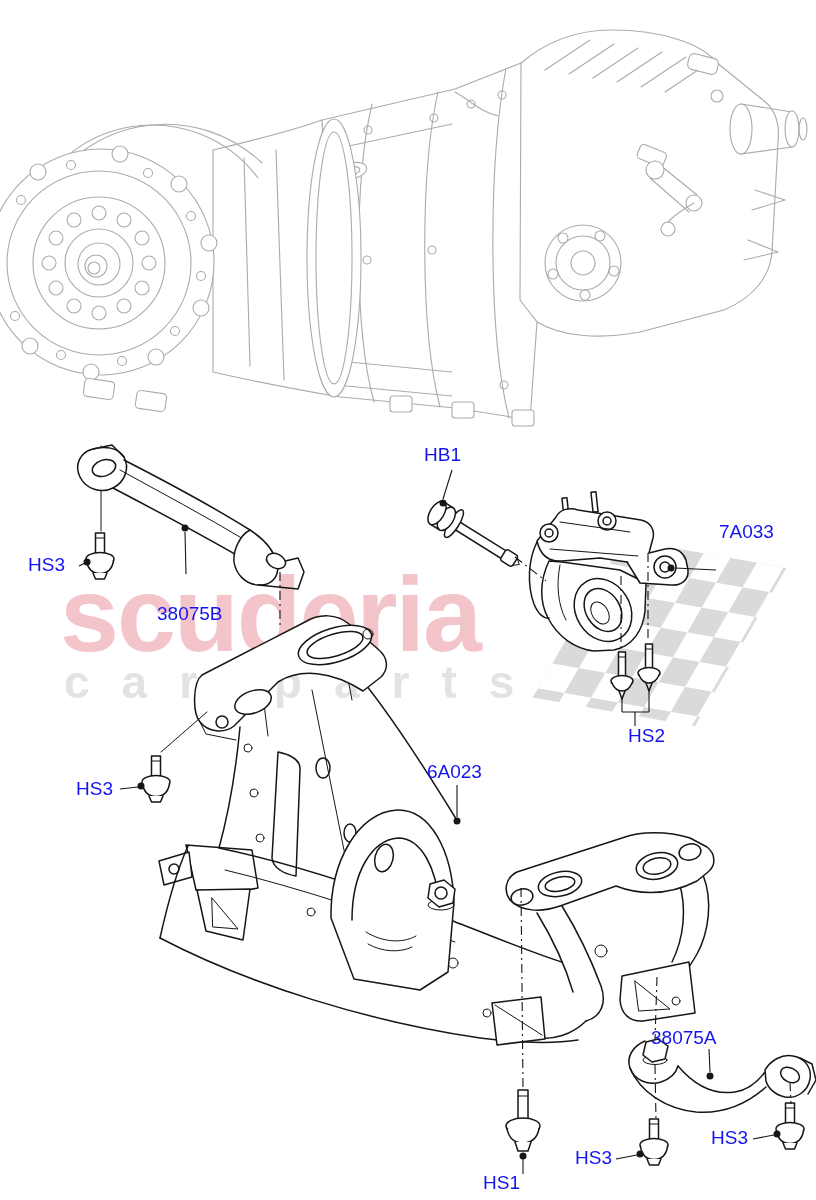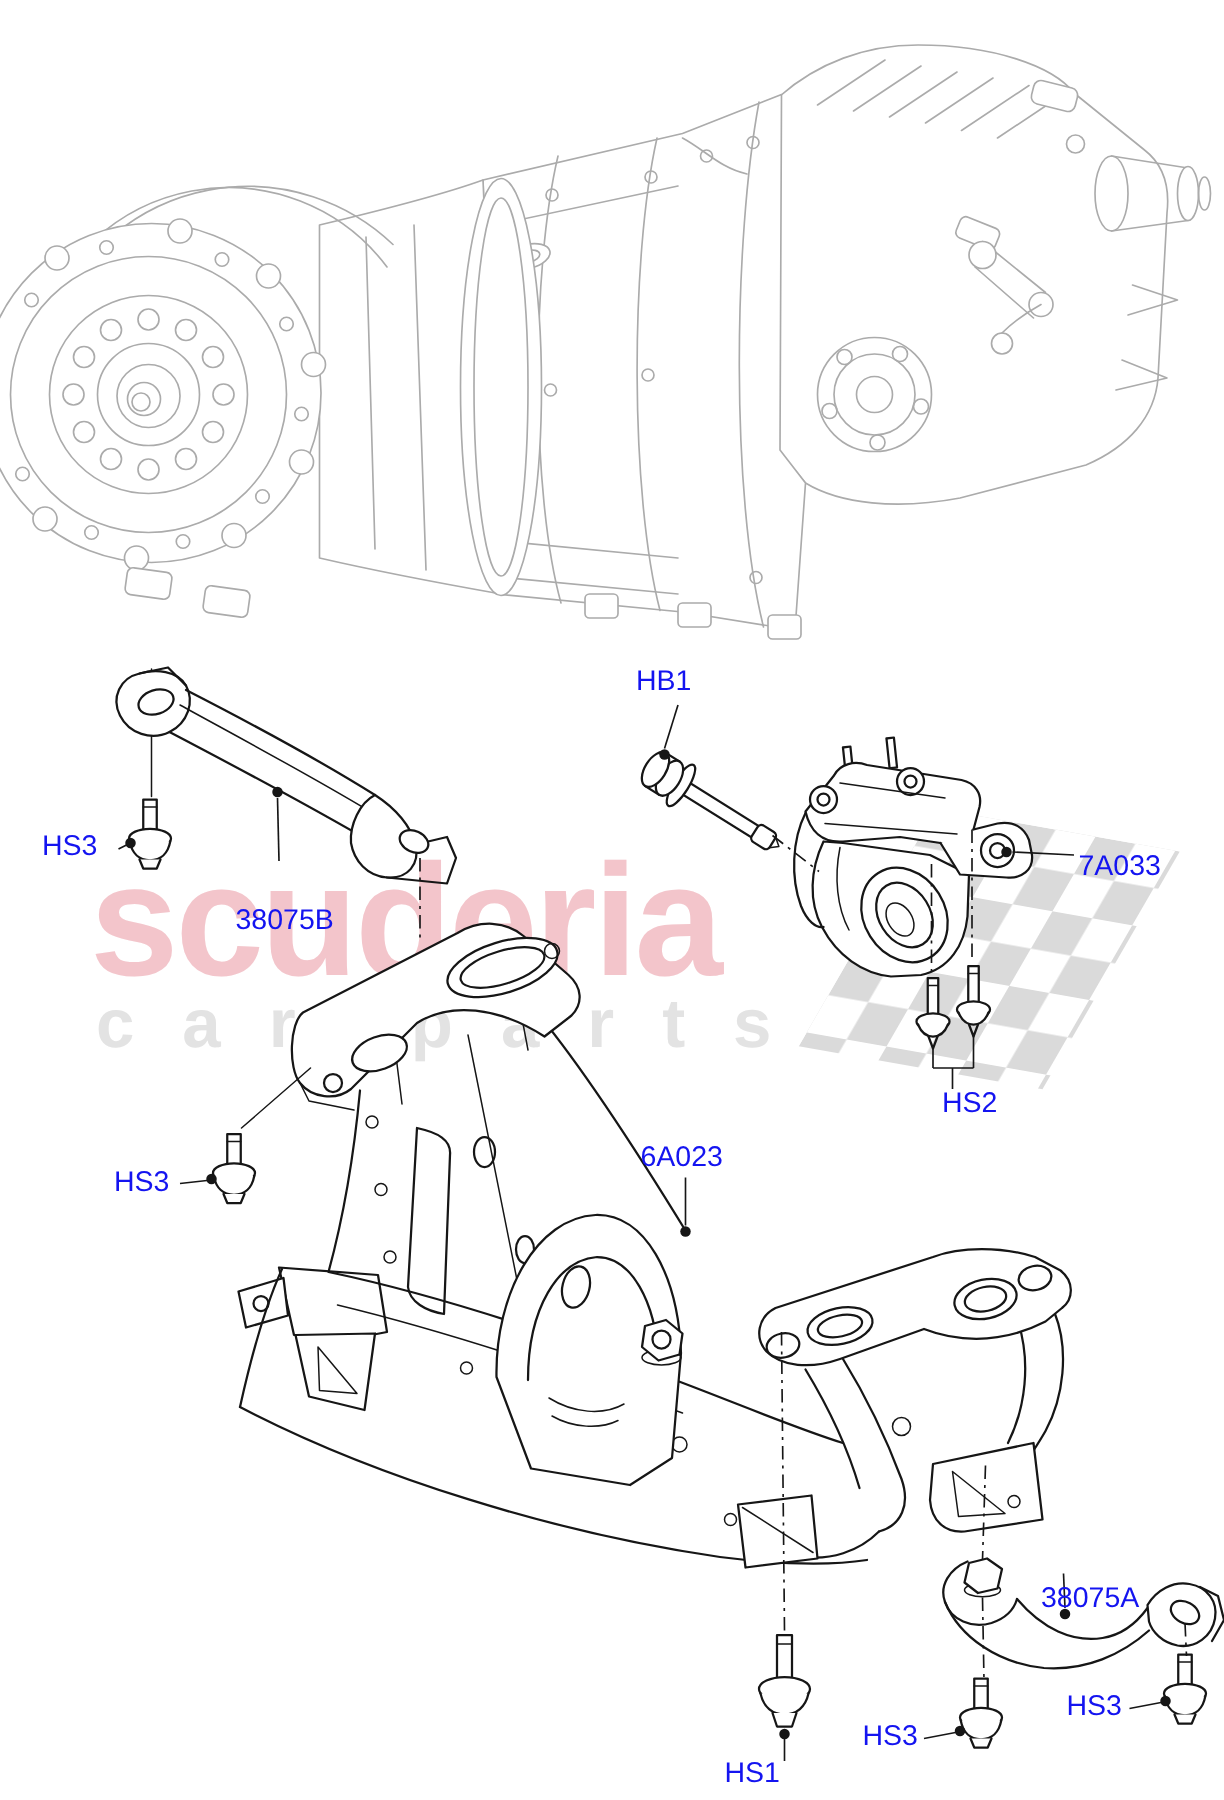--- a/index.html
+++ b/index.html
@@ -340,21 +340,21 @@
       <path class="ldr" d="M709,1049 L710,1072"></path>
         <circle class="dot" cx="710" cy="1076" r="3.5"></circle>
       <path class="ldr" d="M753,1139 L774,1135"></path>
         <circle class="dot" cx="777" cy="1134" r="3.5"></circle>
     </g>
   </svg>
 
   <div class="lbl" style="left:28px;top:555px;">HS3</div>
   <div class="lbl" style="left:157px;top:604px;">38075B</div>
   <div class="lbl" style="left:424px;top:445px;">HB1</div>
-  <div class="lbl" style="left:719px;top:568px;text-align:center;">7A033</div>
+  <div class="lbl" style="left:719px;top:522px;text-align:center;">7A033</div>
   <div class="lbl" style="left:628px;top:726px;">HS2</div>
   <div class="lbl" style="left:427px;top:762px;text-align:right;">6A023</div>
   <div class="lbl" style="left:76px;top:779px;">HS3</div>
-  <div class="lbl" style="left:694px;top:1028px;margin-top:28px;">38075A</div>
+  <div class="lbl" style="left:651px;top:1028px;">38075A</div>
   <div class="lbl" style="left:483px;top:1173px;">HS1</div>
   <div class="lbl" style="left:575px;top:1148px;">HS3</div>
   <div class="lbl" style="left:711px;top:1128px;">HS3</div>
 </div>
 
 </body></html>

